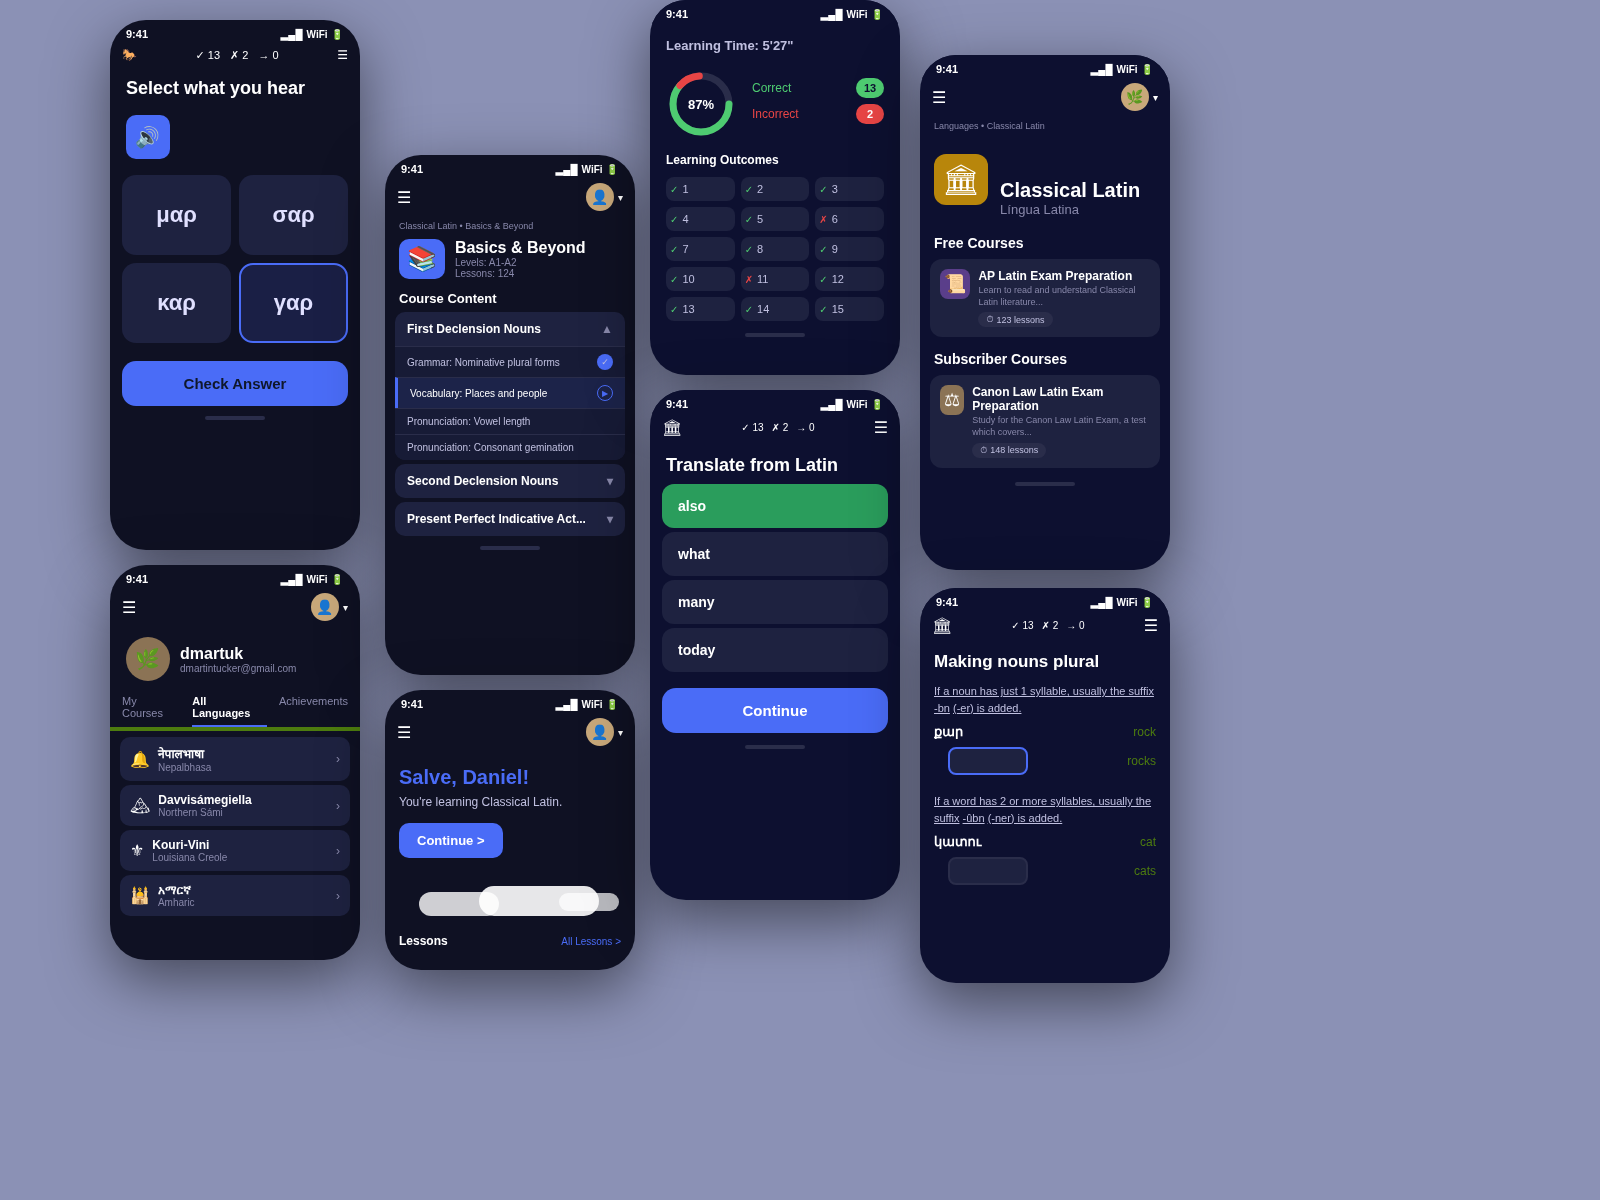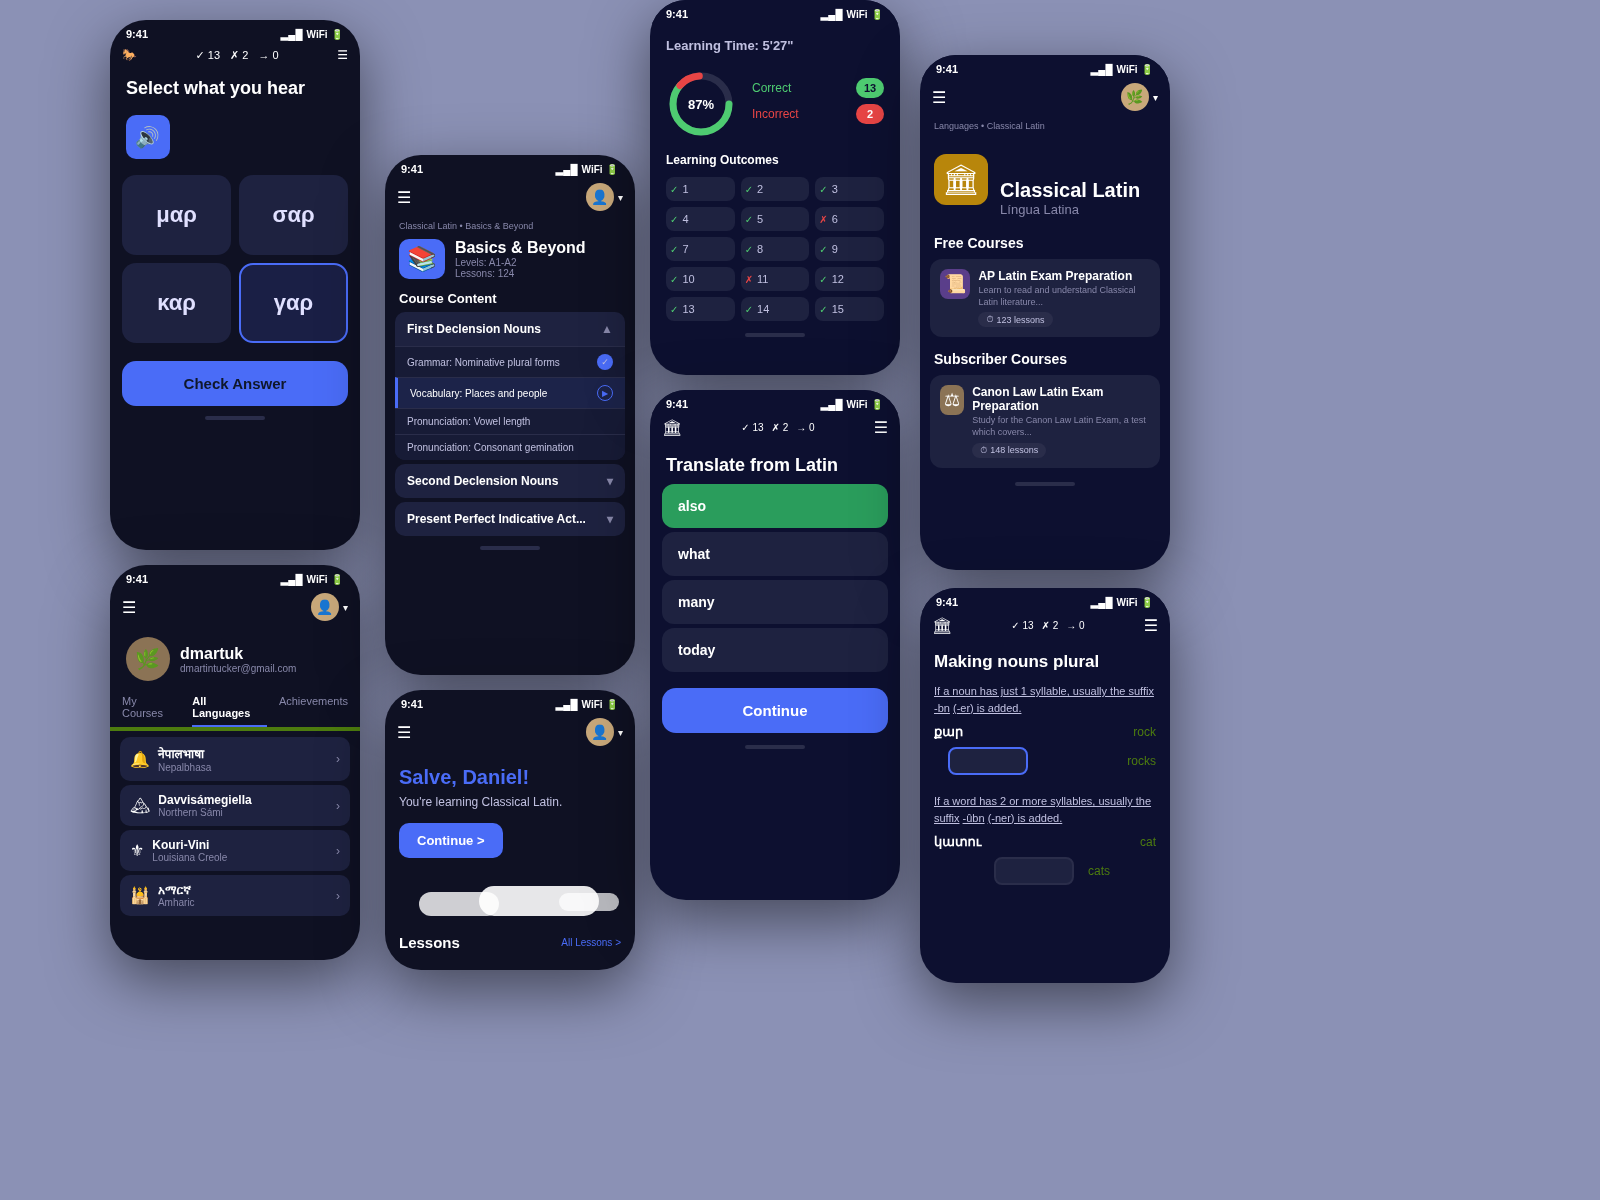--- a/index.html
+++ b/index.html
@@ -156,21 +156,21 @@
       margin-top: 8px;
       height: 50px;
       position: relative;
     }
     .cloud {
       position: absolute; bottom: 0;
       background: white; border-radius: 20px;
       opacity: 0.9;
     }
     .lessons-bar { padding: 6px 14px; display: flex; justify-content: space-between; align-items: center; }
-    .lessons-label { font-size: 15px; font-weight: 700; }
+    .lessons-label { font-size: 12px; font-weight: 700; }
     .all-lessons { font-size: 10px; color: #4a6cf7; }
 
     
     .phone-5 {
       left: 650px; top: 0px;
       width: 250px; height: 375px;
       background: #0d1030;
     }
     .learning-time-header { padding: 14px 16px 8px; font-size: 13px; color: #c0c0e0; font-weight: 600; }
     .score-section { display: flex; align-items: center; gap: 16px; padding: 8px 16px; }
@@ -714,17 +714,17 @@
   </div>
   <div class="lesson-body" style="margin-top:10px;">
     <span>If a word has 2 or more syllables, usually the suffix</span>
     <span style="text-decoration:underline;">-ûbn</span>
     <span>(-ner) is added.</span>
   </div>
   <div class="word-row">
     <span class="word-am">կատու</span>
     <span class="word-en">cat</span>
   </div>
-  <div style="display:flex;align-items:center;justify-content:center;padding:2px 14px;">
+  <div style="display:flex;align-items:center;justify-content:space-between;padding:2px 14px;">
     <div class="word-box" style="border-color:#2a2d4a;background:#1e2240;"></div>
     <span class="word-en">cats</span>
   </div>
 </div>
 
 </body></html>

